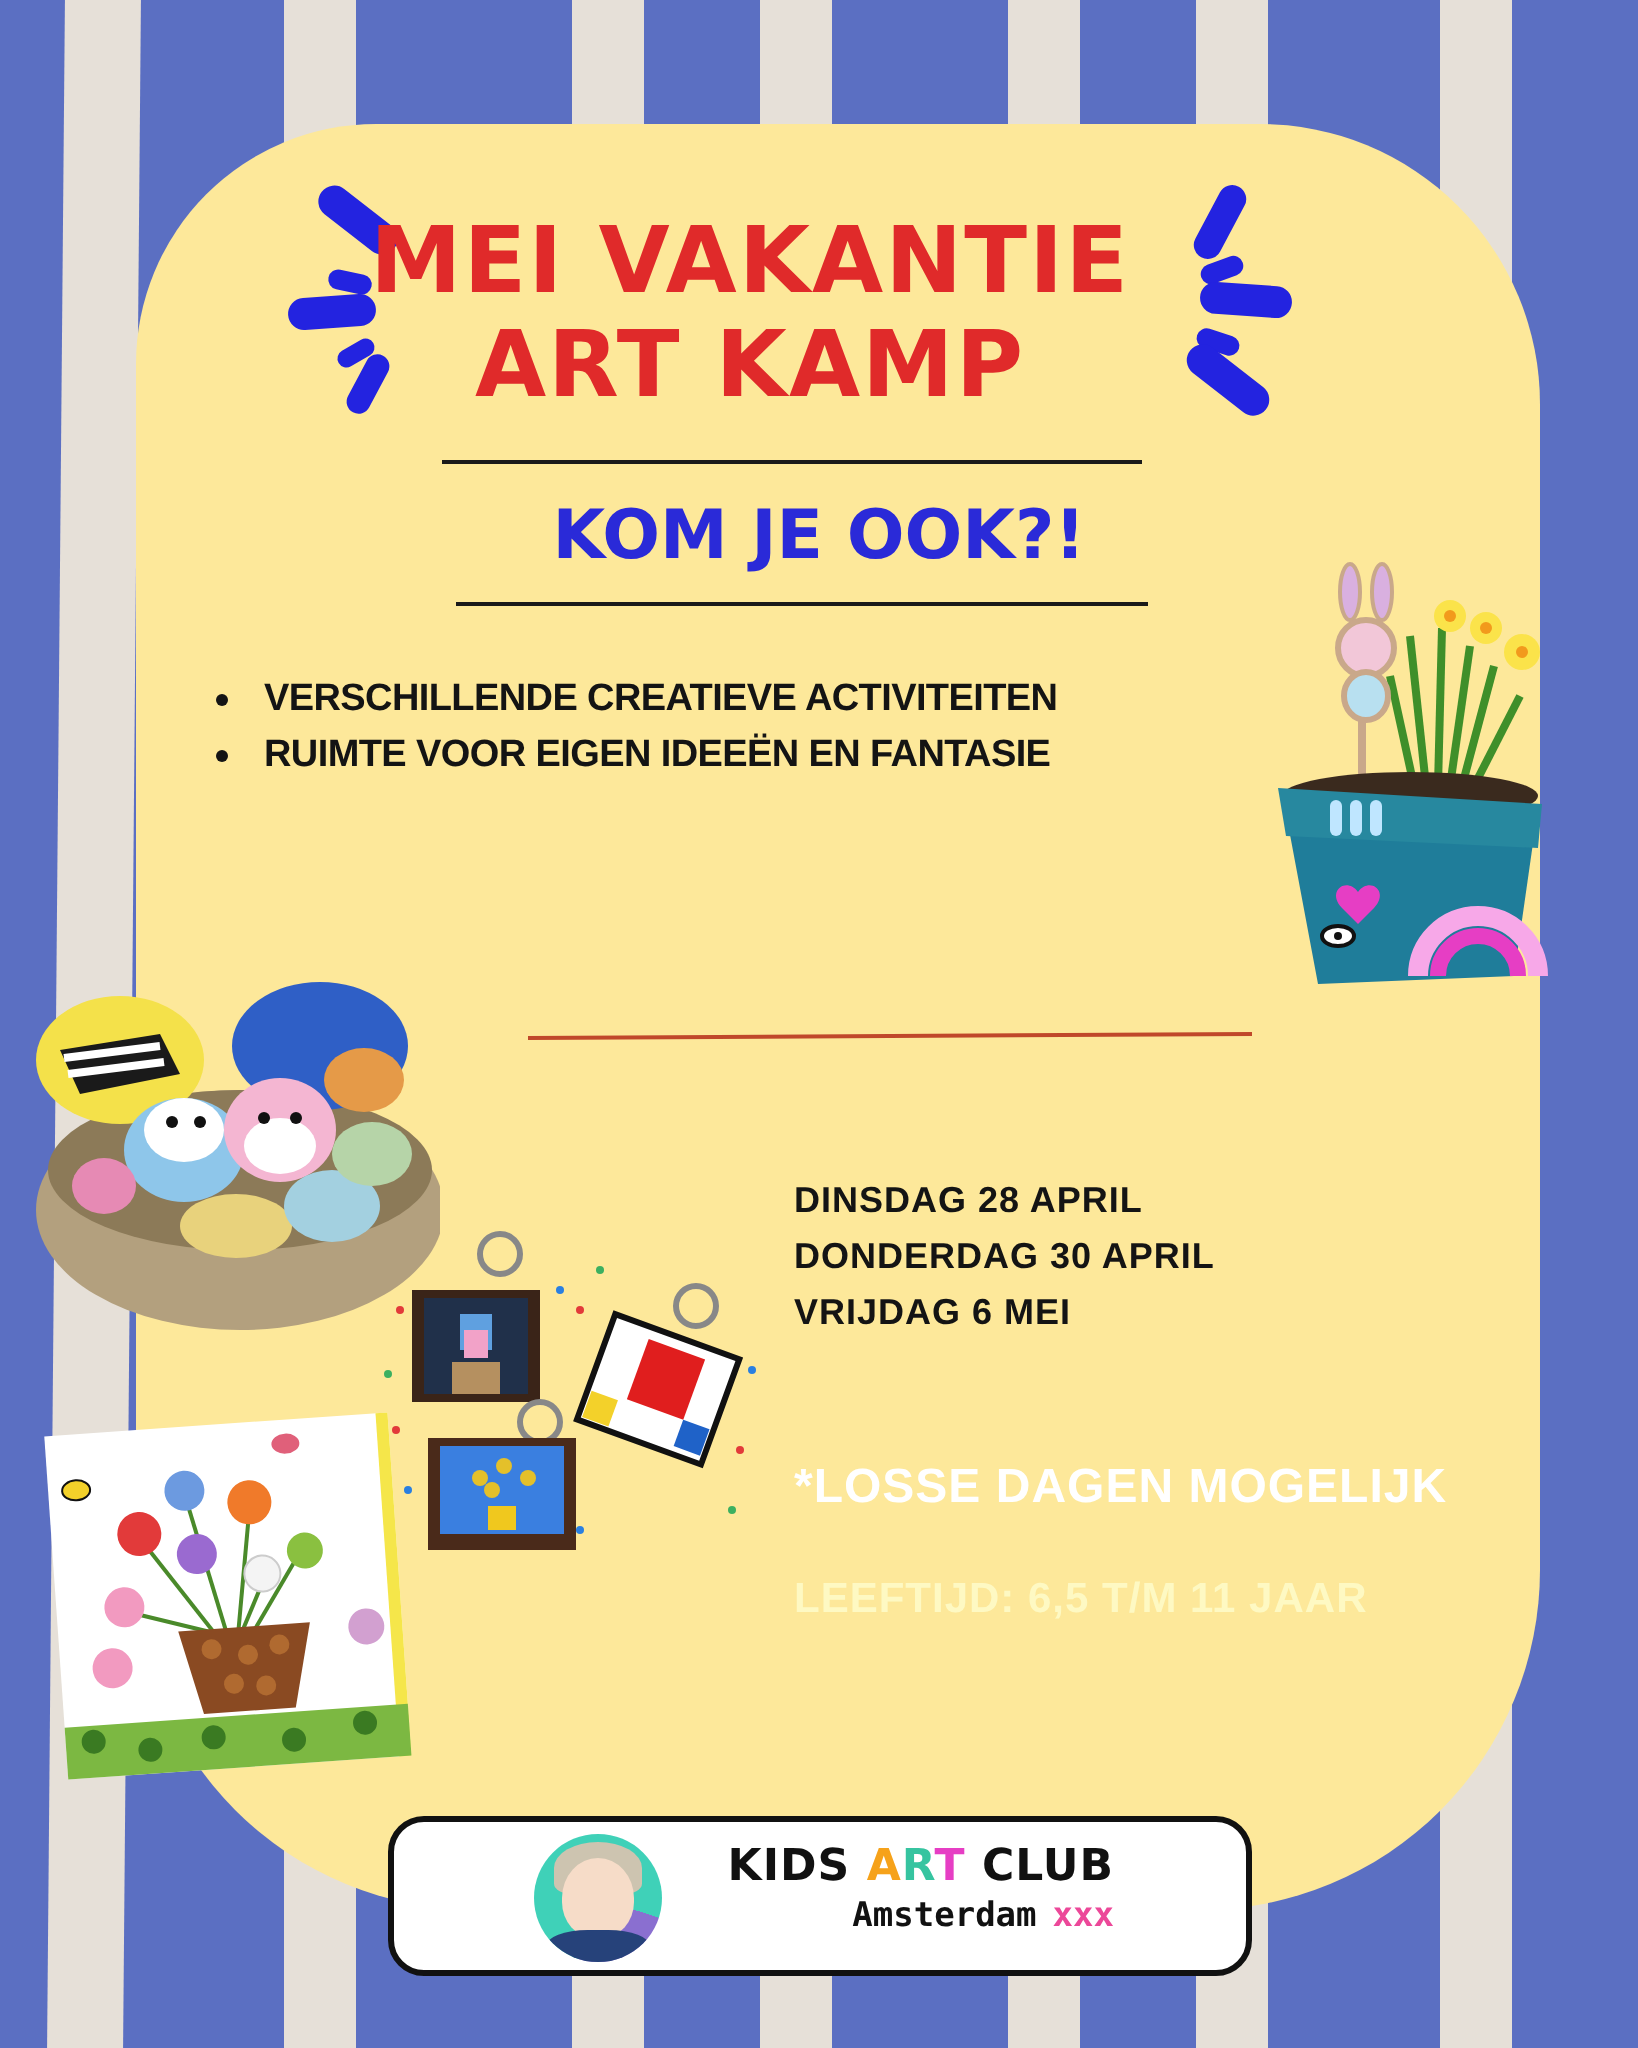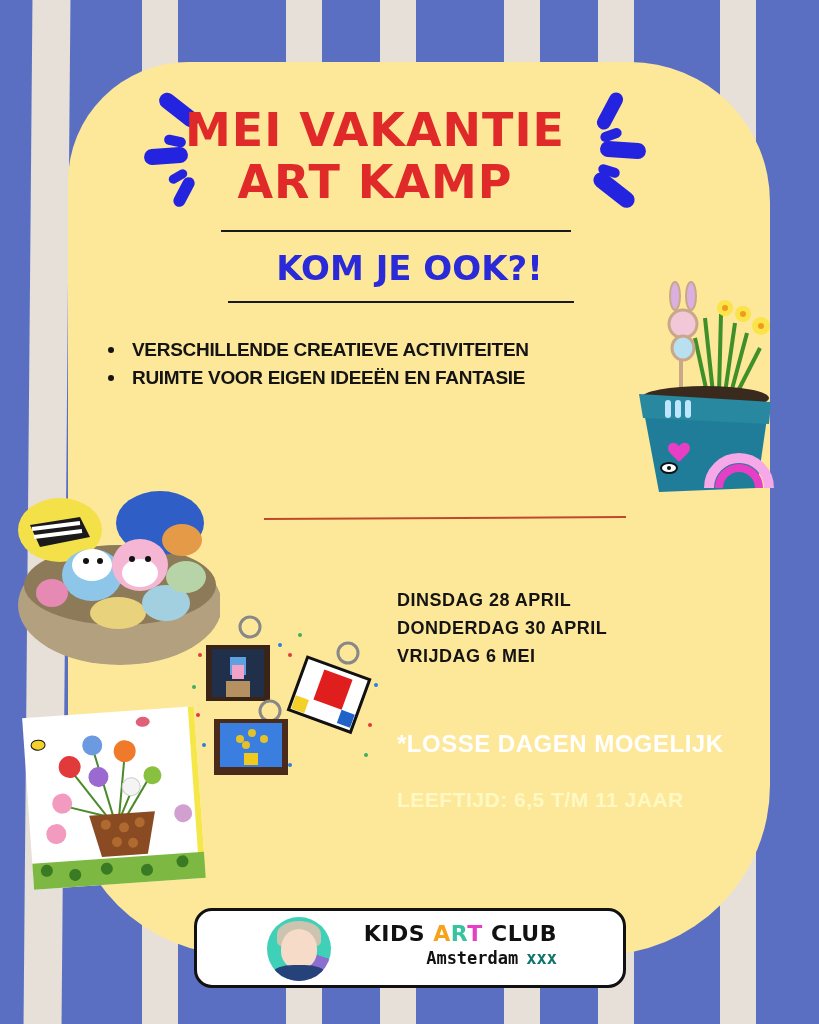--- a/index.html
+++ b/index.html
@@ -83,21 +83,21 @@
     }
     .avatar .jacket {
       position: absolute; left: 6px; top: 48px; width: 52px; height: 20px;
       border-radius: 40% 40% 0 0; background: #26427a;
     }
     .brand {
       position: absolute; left: 160px; top: 10px; width: 200px; text-align: right;
     }
     .brand .line1 { font-weight: bold; font-size: 22px; color: #111; letter-spacing: 0.5px; }
     .brand .line2 { font-family: "DejaVu Sans Mono", monospace; font-weight: bold; font-size: 17px; color: #111; margin-top: 2px; }
-    .brand .xxx { color: #0f766e; margin-left: 8px; }
+    .brand .xxx { color: #ec4899; margin-left: 8px; }
     .photo { position: absolute; }
   </style>
 </head>
 <body>
 
 <div class="stripe" style="left:28px;width:38px;transform:skewX(-0.5deg);"></div>
 <div class="stripe" style="left:142px;width:36px;"></div>
 <div class="stripe" style="left:286px;width:36px;"></div>
 <div class="stripe" style="left:380px;width:36px;"></div>
 <div class="stripe" style="left:504px;width:36px;"></div>

